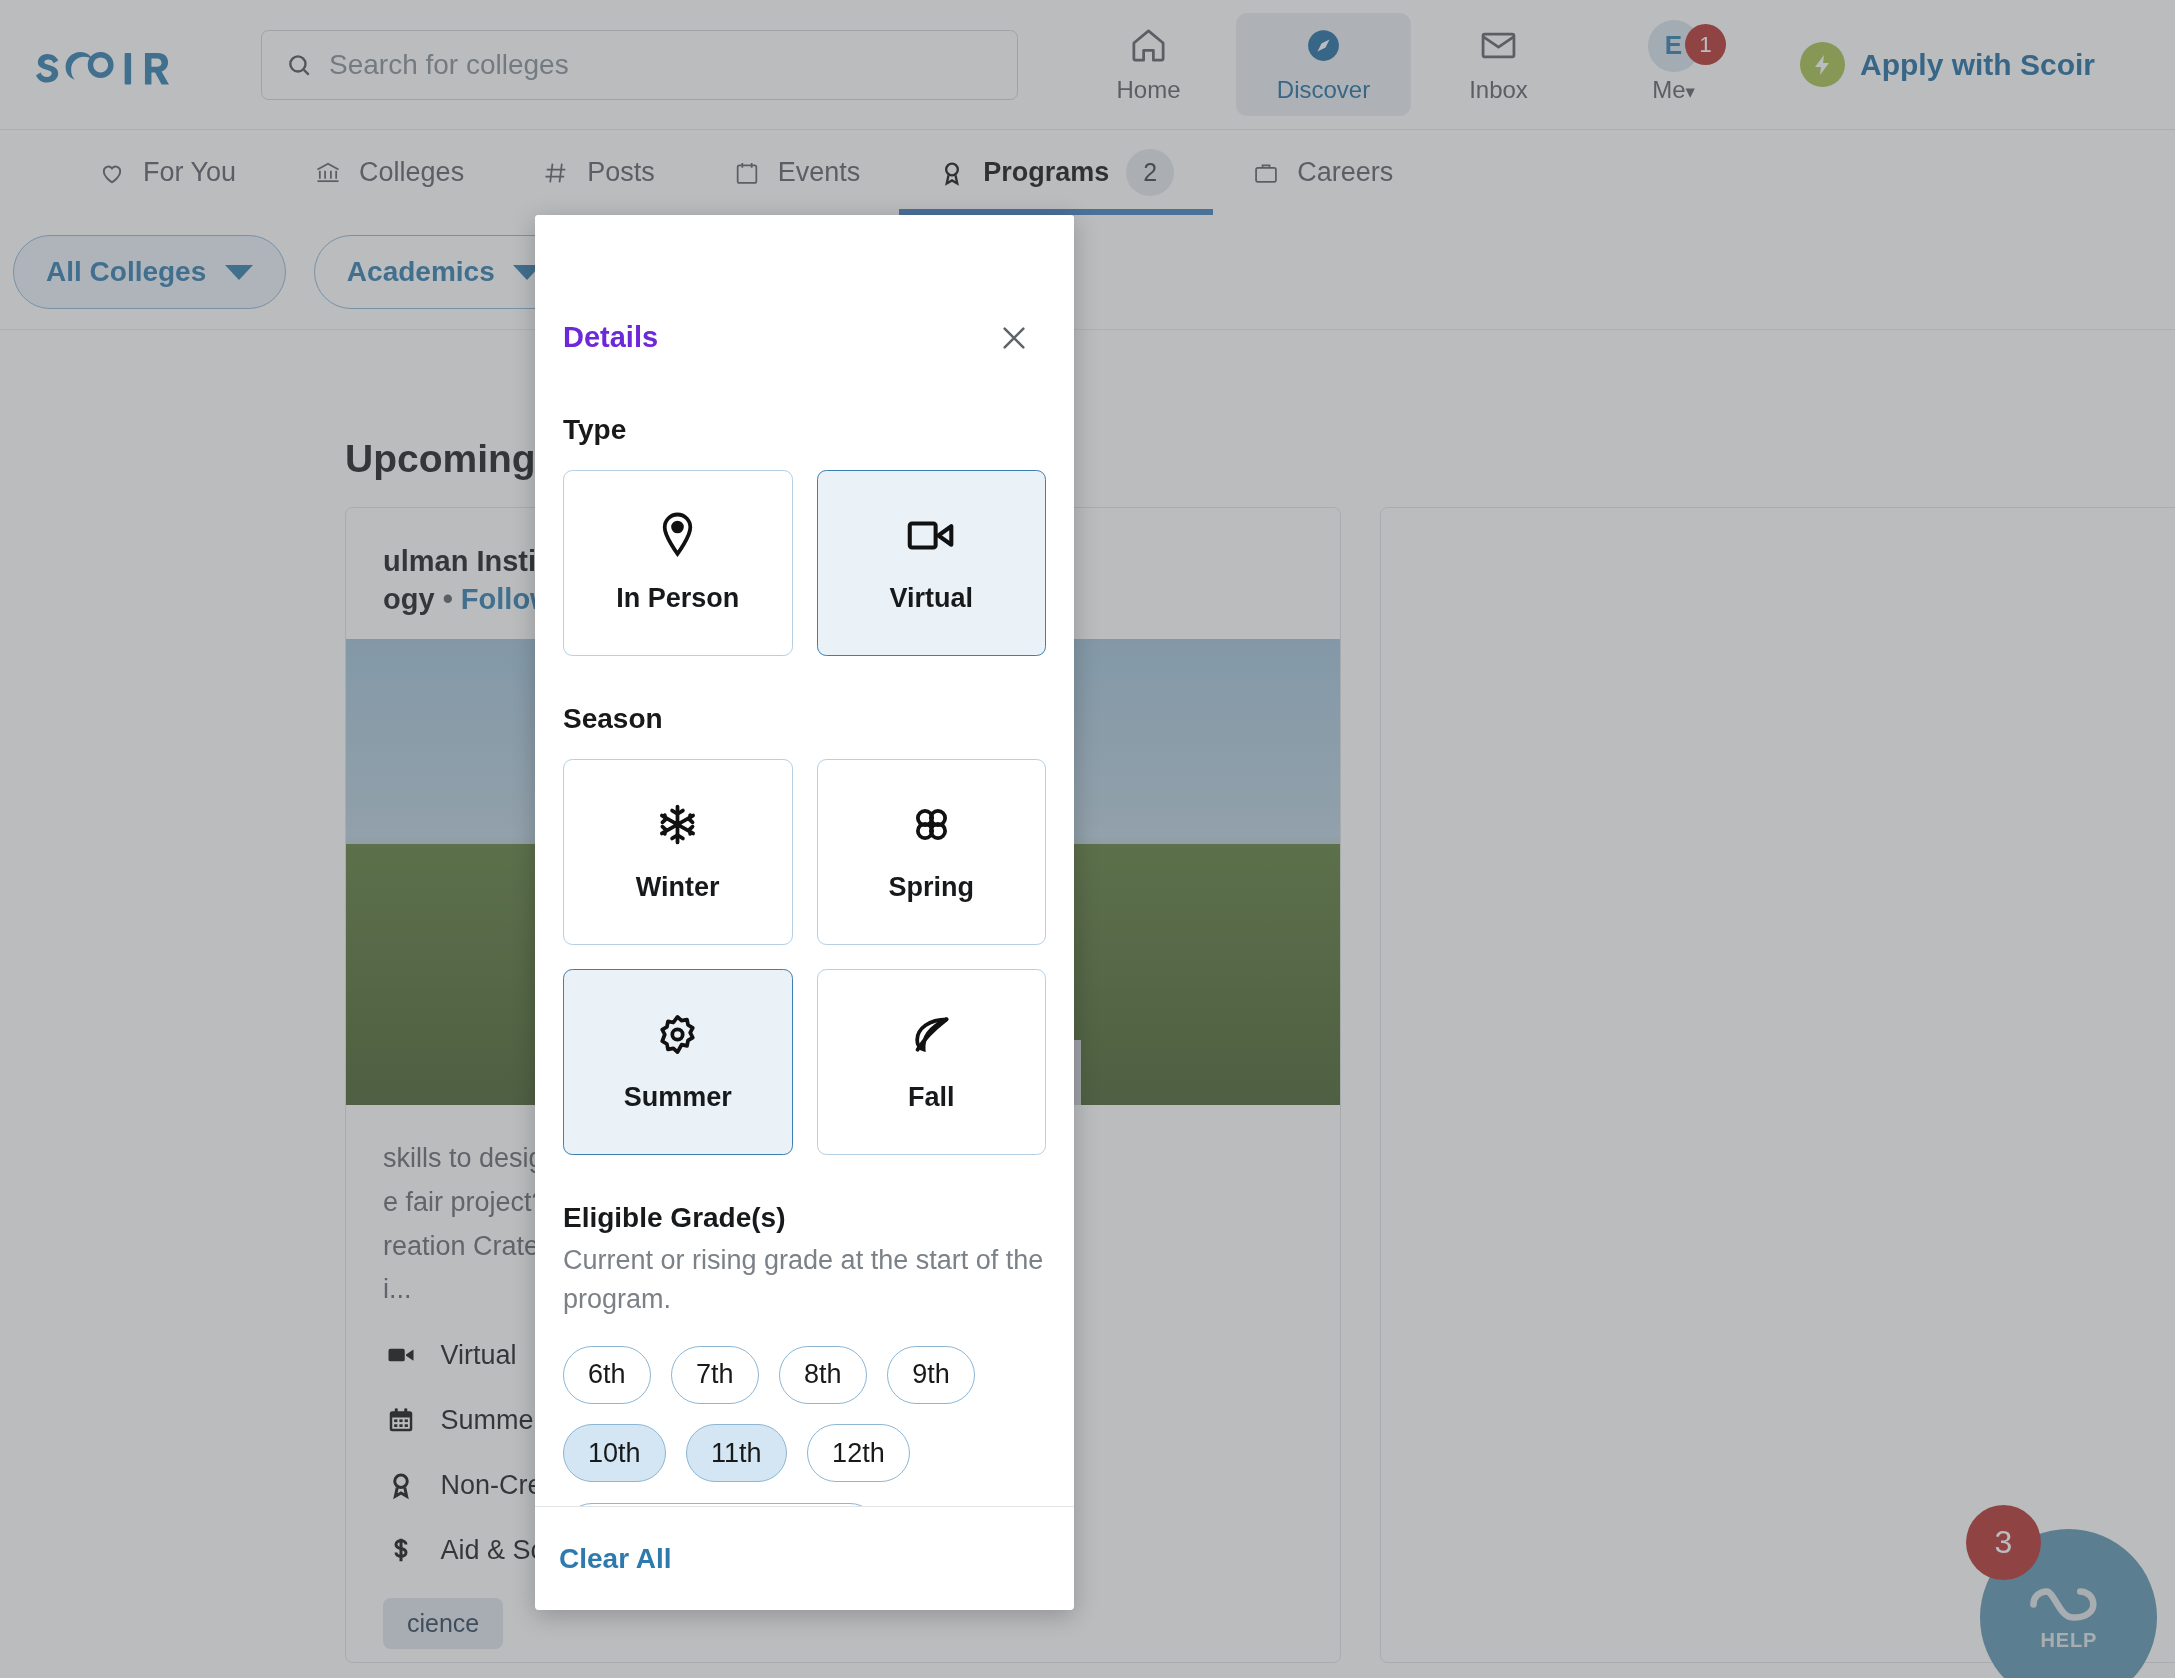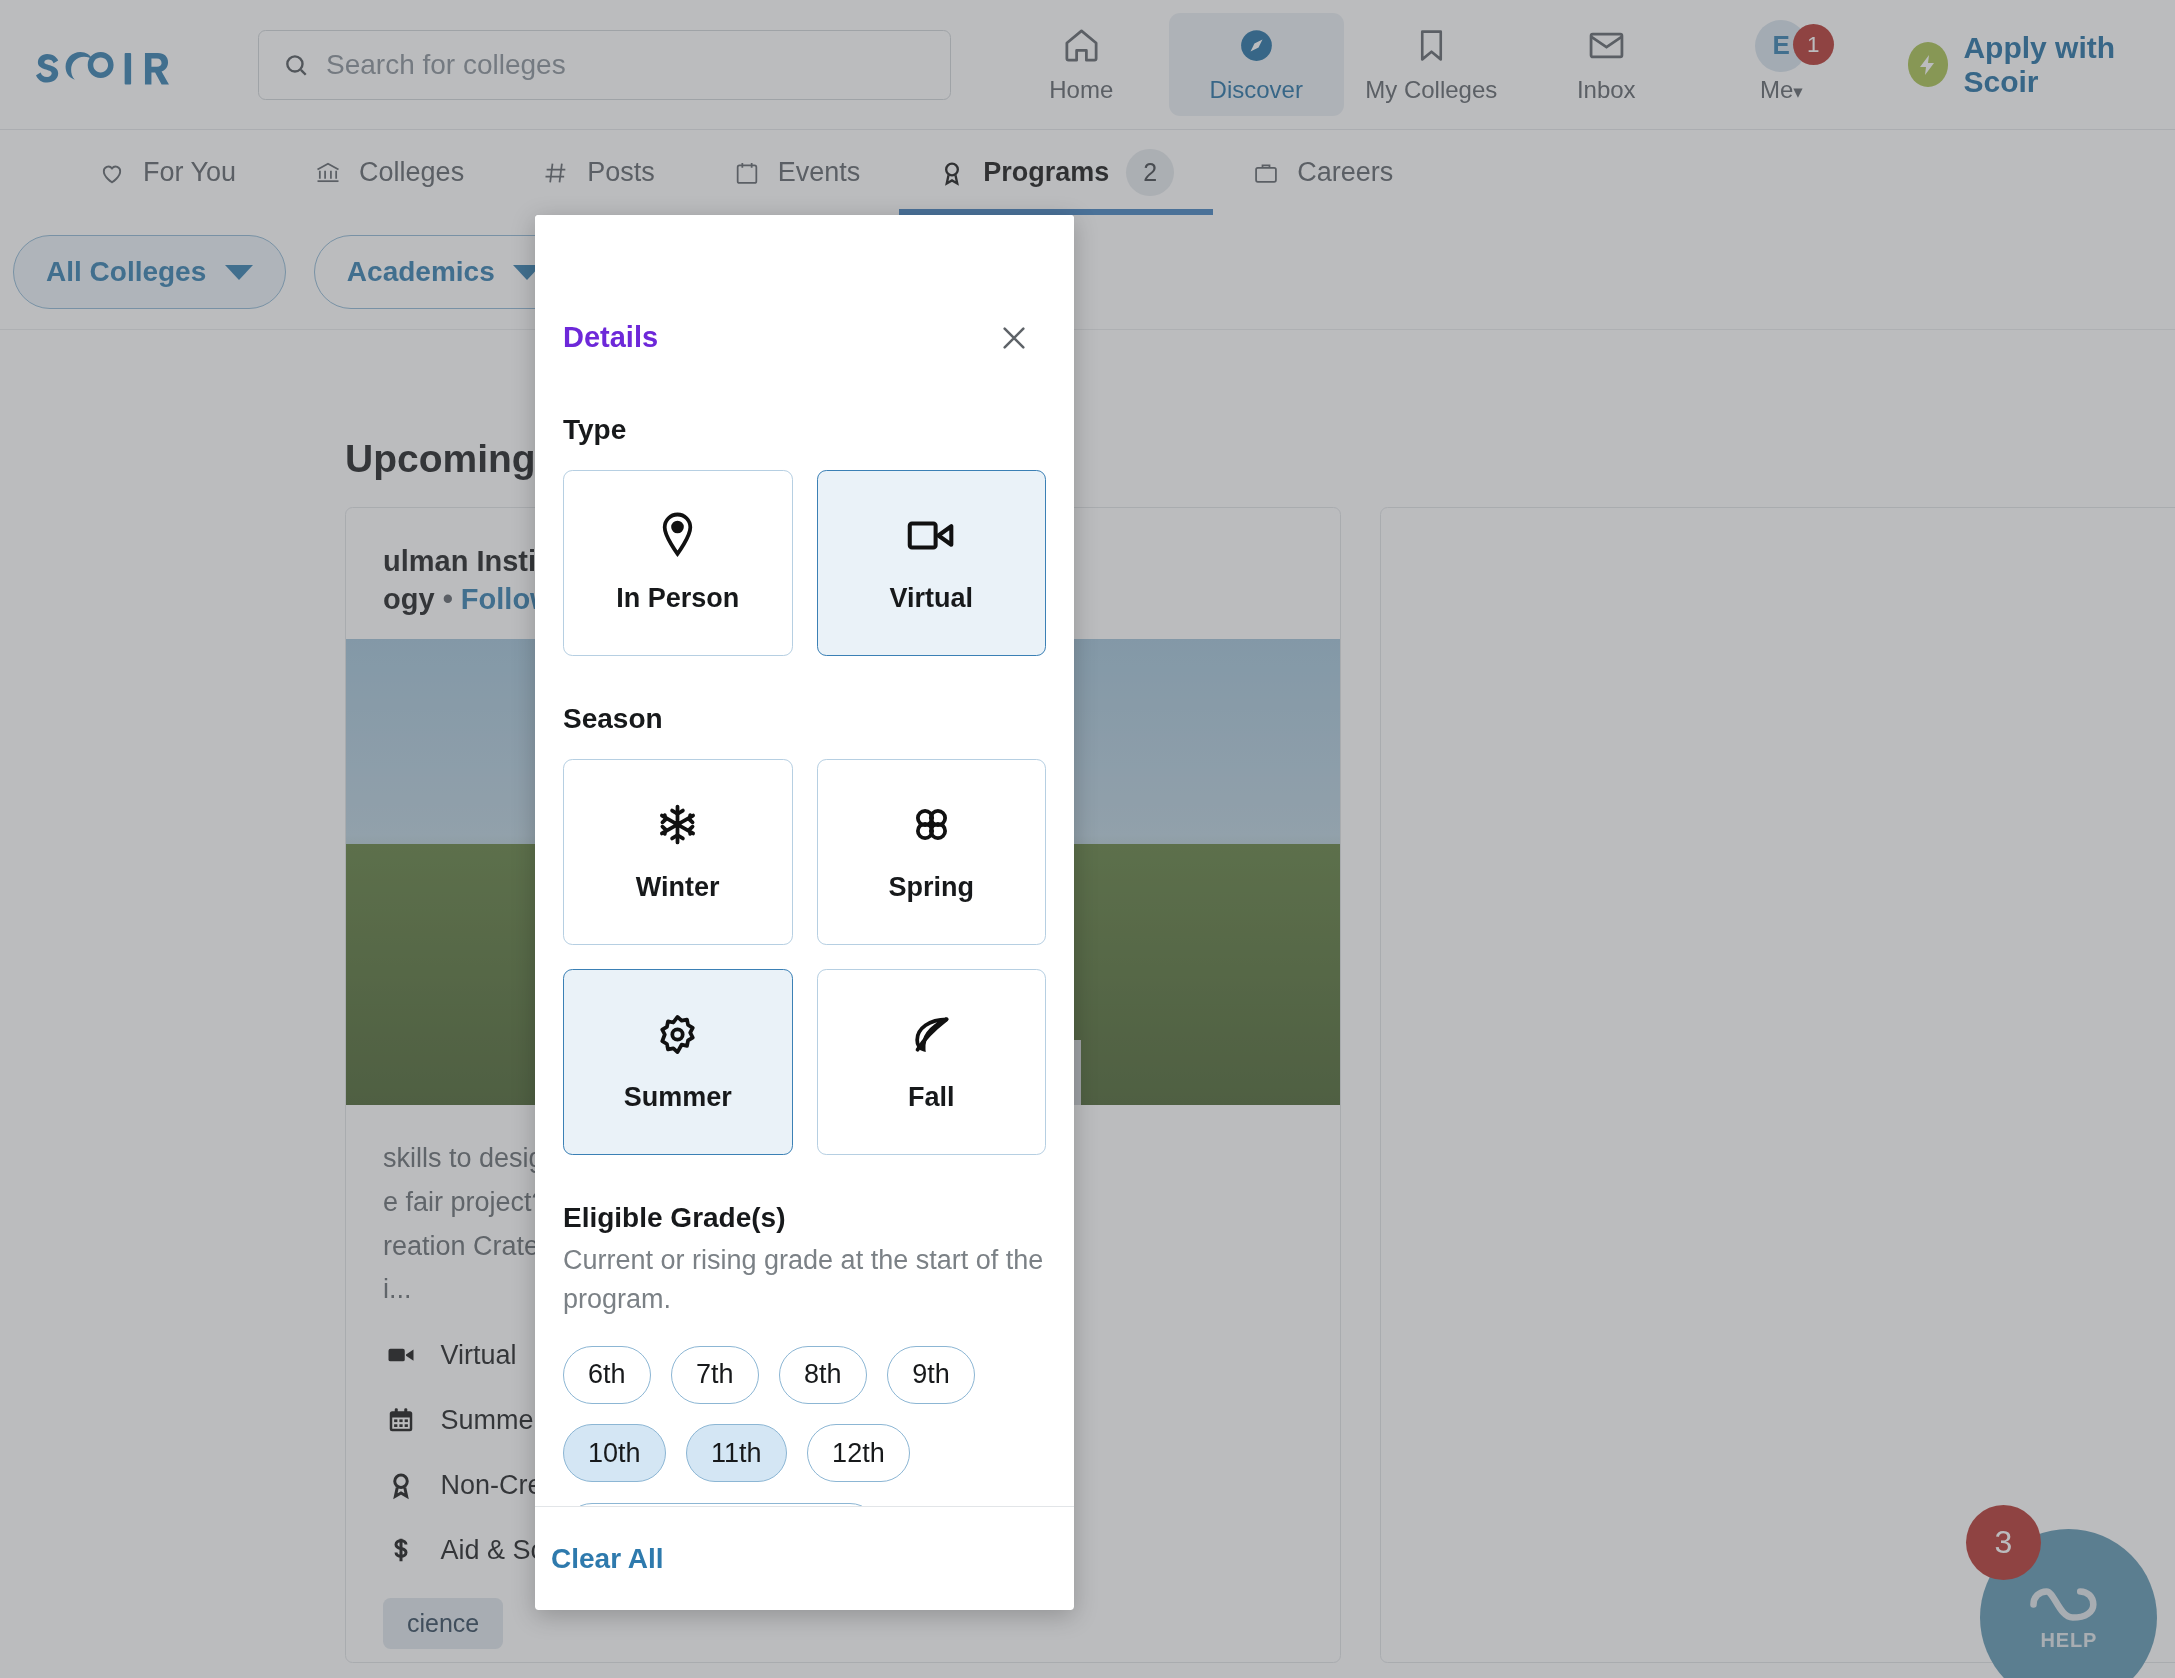--- a/index.html
+++ b/index.html
@@ -184,21 +184,21 @@
   .pill-wrap { display: flex; flex-wrap: wrap; gap: 20.5px; }
   .pill {
     height: 58px; min-width: 86px; padding: 0 24px; border-radius: 931px;
     border: 0.9px solid #8cb6d4; background: #fff; color: #17191b; font-size: 27px;
     display: flex; align-items: center; justify-content: center;
   }
   .pill.sel { background: #d4e6f4; }
 
   .modal-foot {
     flex: none; height: 104px; border-top: 0.9px solid #e2e5e8;
-    display: flex; align-items: center; padding-left: 16px;
+    display: flex; align-items: center; padding-left: 24px;
   }
   .clear-all { color: #2e7aad; font-size: 28px; font-weight: 700; }
 </style>
 </head>
 <body>
 
 <div id="root">
 
   <div id="page">
 
@@ -238,28 +238,20 @@
         <div class="navitem active">
           <span class="nicon">
             <svg width="41" height="41" viewBox="0 0 24 24">
               <circle cx="12" cy="12" r="9" fill="#1d6ca0"></circle>
               <path d="M15.5 8.5 10.8 10.8 8.5 15.5l4.7-2.3z" fill="#ffffff"></path>
             </svg>
           </span>
           <span>Discover</span>
         </div>
 
-        <div class="navitem">
-          <span class="nicon">
-            <svg width="37" height="37" viewBox="0 0 24 24" fill="none" stroke="#5a6066" stroke-width="1.7" stroke-linejoin="round">
-              <path d="M6 3h12v18l-6-5-6 5z"></path>
-            </svg>
-          </span>
-          <span>My Colleges</span>
-        </div>
 
         <div class="navitem">
           <span class="nicon">
             <svg width="39" height="39" viewBox="0 0 24 24" fill="none" stroke="#5a6066" stroke-width="1.7">
               <rect x="2.5" y="5" width="19" height="14" rx="1"></rect>
                 <path d="M2.5 6.5 12 13l9.5-6.5"></path>
             </svg>
           </span>
           <span>Inbox</span>
         </div>

